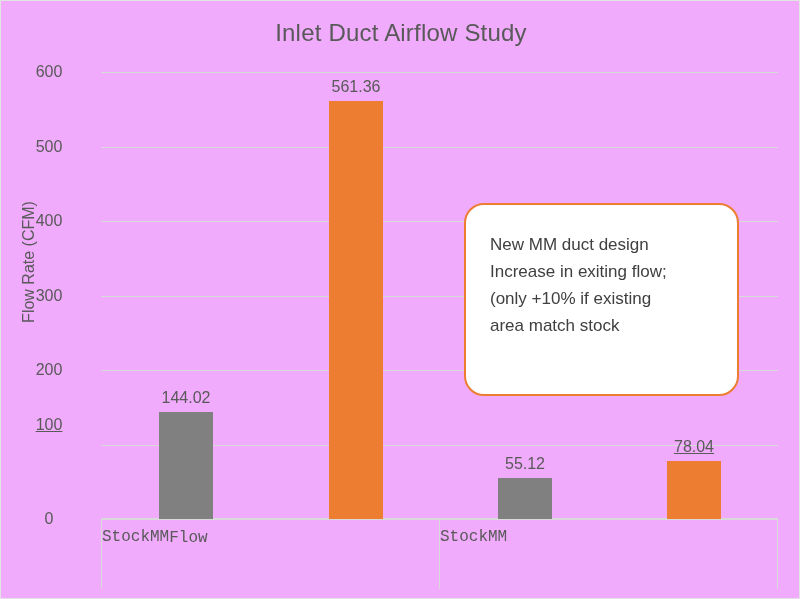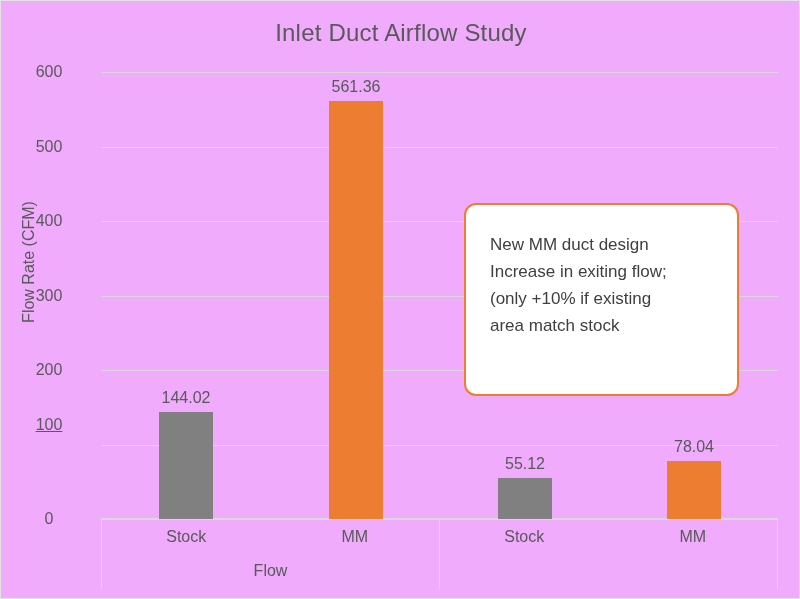--- a/index.html
+++ b/index.html
@@ -96,22 +96,23 @@
     width: 677px;
     height: 70px;
     box-sizing: border-box;
     border: 1px solid #d9d9d9;
     border-bottom: none;
     display: flex;
   }
   .cat-group {
     flex: 1 1 0;
     display: flex;
-    flex-direction: column;
-    box-sizing: border-box;
+    flex-direction: row;
+    box-sizing: border-box;
+    font-family: Liberation Mono, monospace;
   }
   .cat-group + .cat-group {
     border-left: 1px solid #d9d9d9;
   }
   .cat-subrow {
     display: flex;
     height: 34px;
   }
   .cat-sub {
     flex: 1 1 0;
@@ -131,21 +132,21 @@
   }
   
   .annotation {
     position: absolute;
     left: 463px;
     top: 202px;
     width: 275px;
     height: 193px;
     box-sizing: border-box;
     border: 2px solid #ED7D31;
-    border-radius: 12px;
+    border-radius: 20px;
     background: #ffffff;
     padding: 26px 0 12px 24px;
   }
   .annotation-line {
     font-size: 17px;
     color: #404040;
     line-height: 27px;
     white-space: nowrap;
   }
 </style>
@@ -181,21 +182,21 @@
     <div class="bar" style="left:58px;  width:54px; height:107.3px; background:#808080;"></div>
     <div class="bar-label" style="left:85px;  bottom:112px;">144.02</div>
 
     <div class="bar" style="left:228px; width:54px; height:418.2px; background:#ED7D31;"></div>
     <div class="bar-label" style="left:255px; bottom:423px;">561.36</div>
 
     <div class="bar" style="left:397px; width:54px; height:41.1px; background:#808080;"></div>
     <div class="bar-label" style="left:424px; bottom:46px;">55.12</div>
 
     <div class="bar" style="left:566px; width:54px; height:58.1px; background:#ED7D31;"></div>
-    <div class="bar-label" style="left:593px; bottom:63px;">78.04</div>
+    <div class="bar-label" style="left:593px; bottom:63px;text-decoration:underline;">78.04</div>
 
   </div>
 
   <div class="cat-axis">
     <div class="cat-group">
       <div class="cat-subrow">
         <div class="cat-sub">Stock</div>
         <div class="cat-sub">MM</div>
       </div>
       <div class="cat-main">Flow</div>

